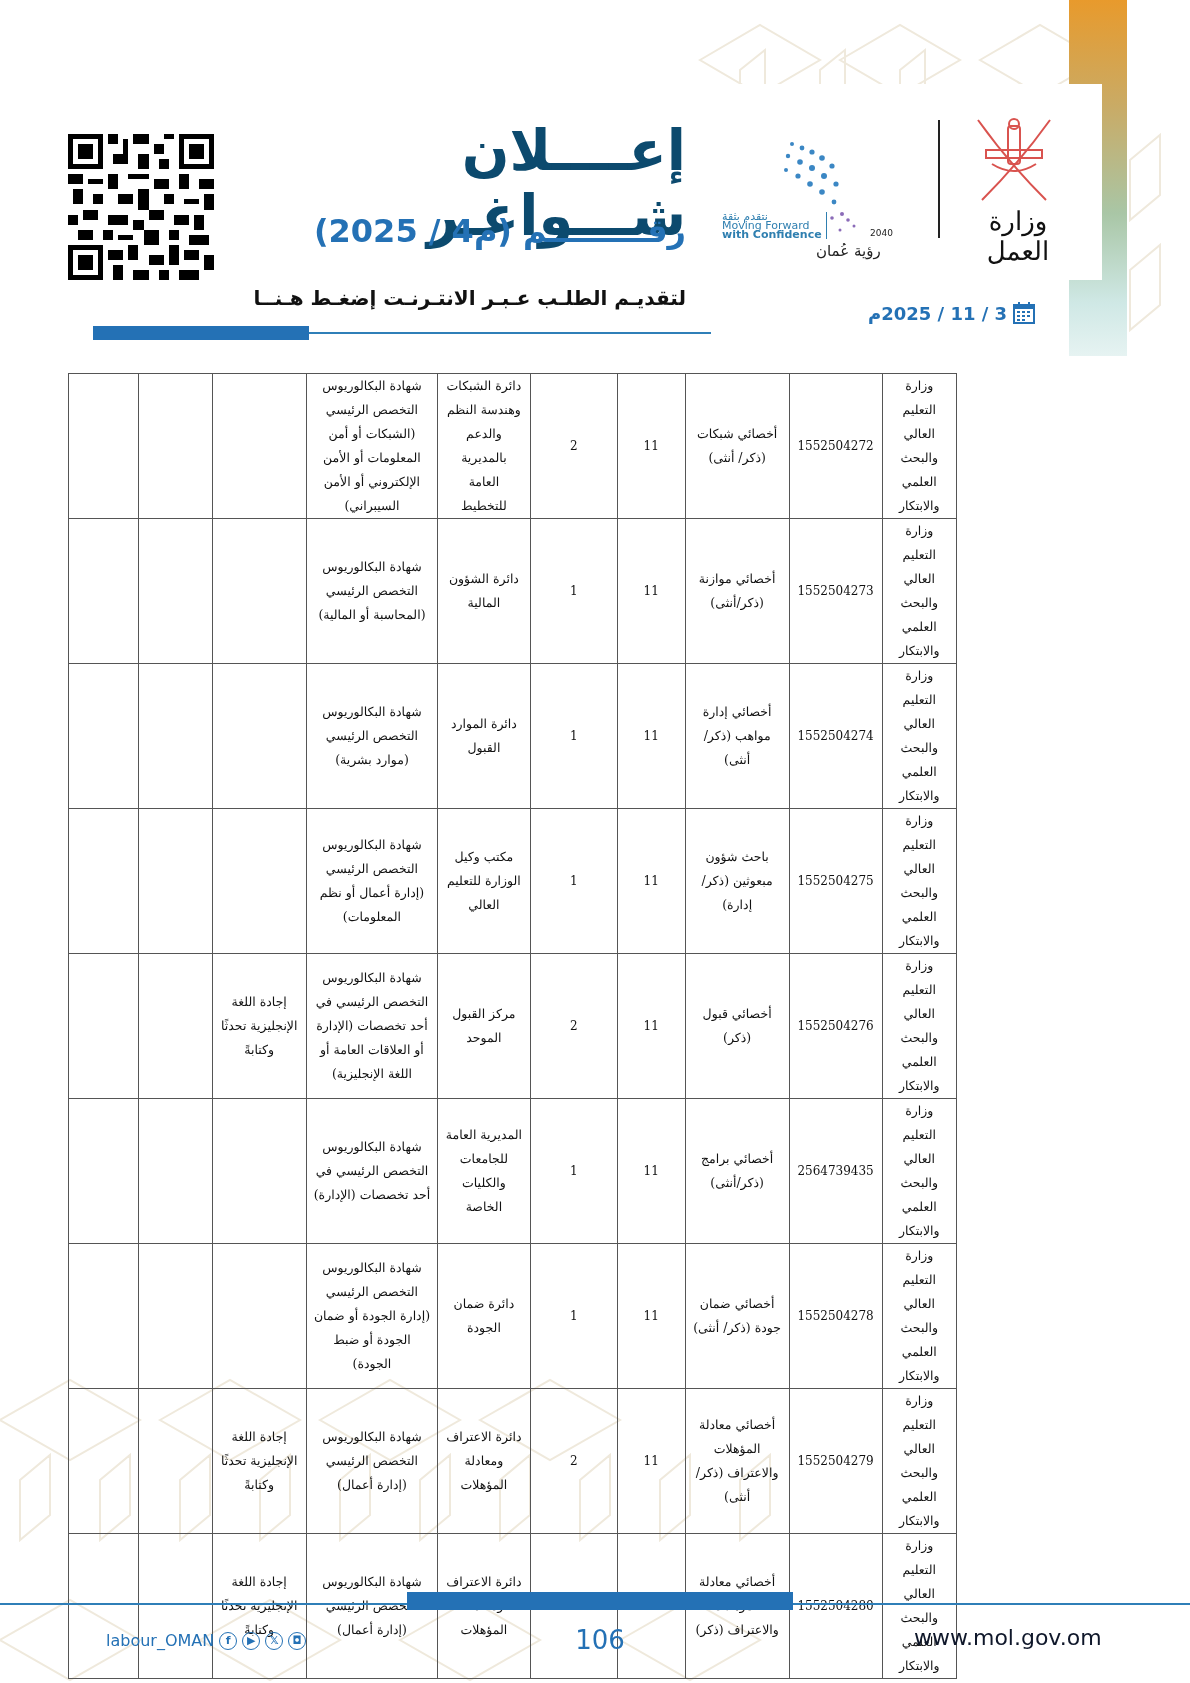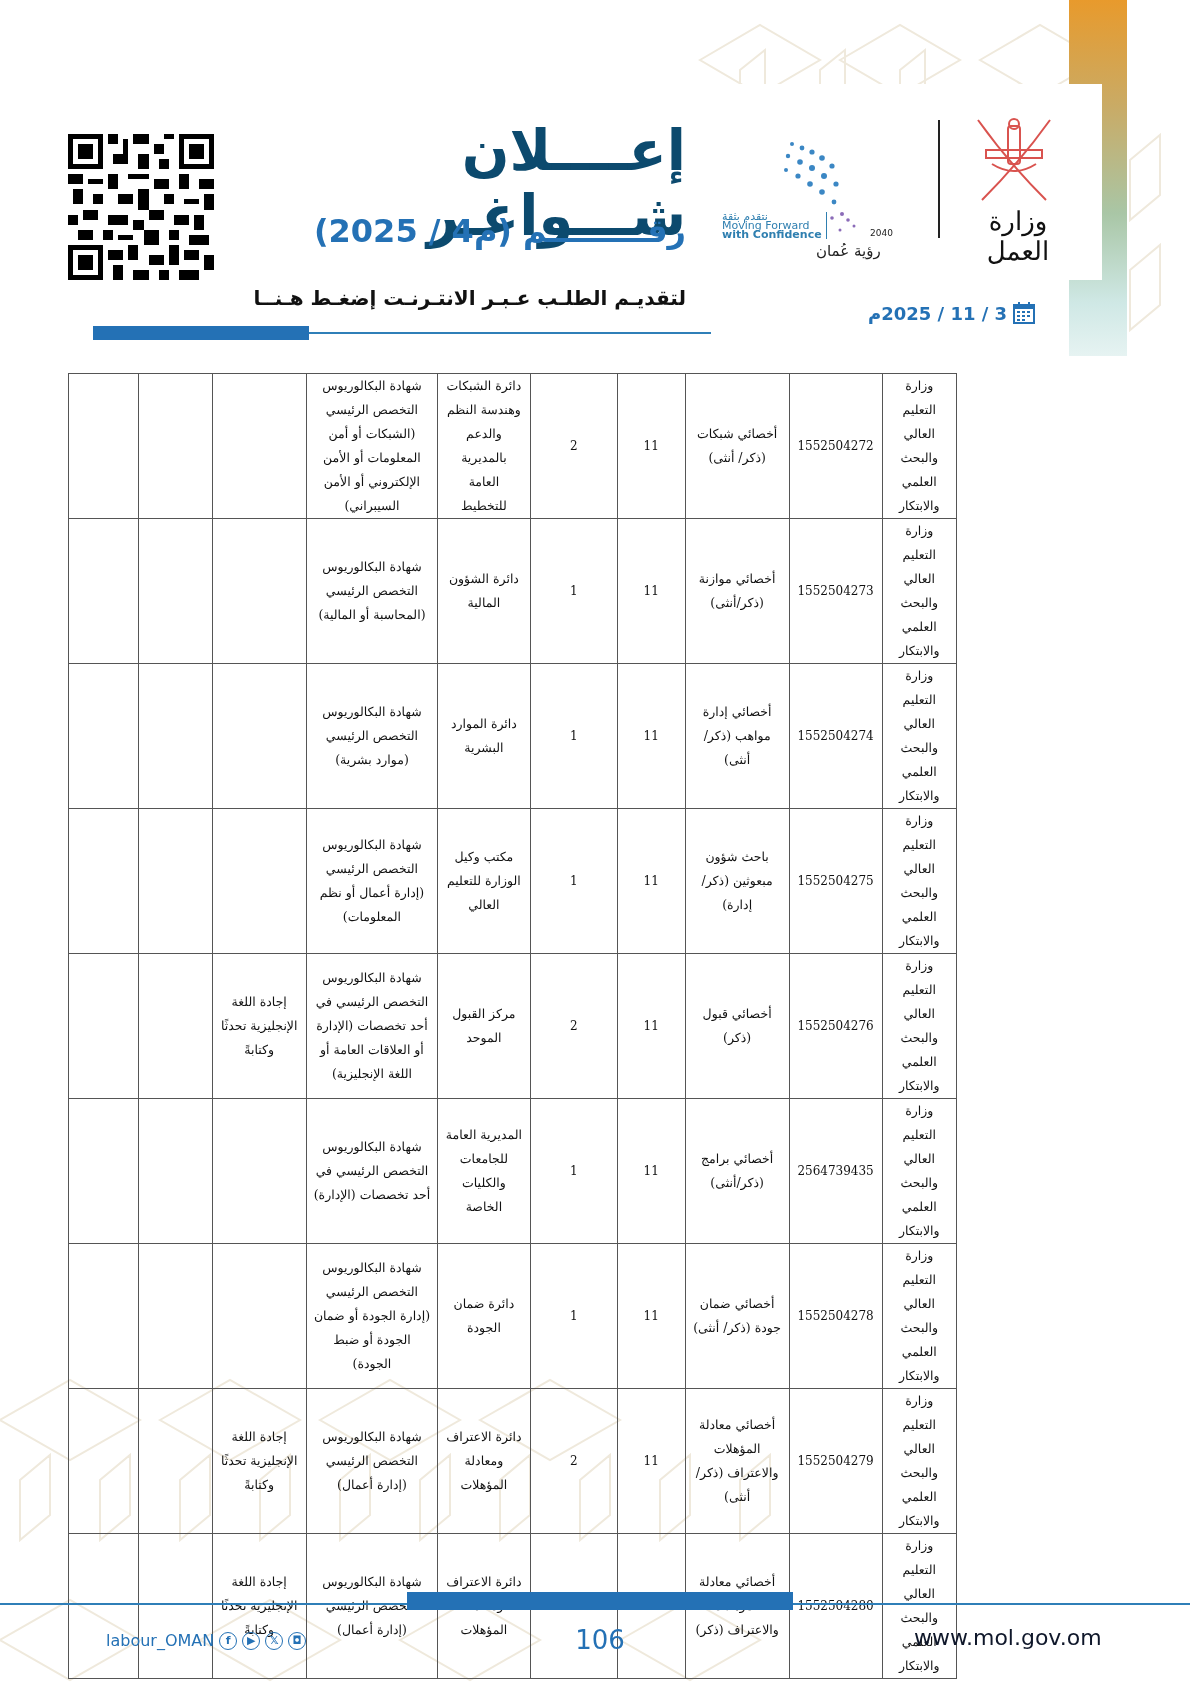--- a/index.html
+++ b/index.html
@@ -216,21 +216,21 @@
         <td></td>
         <td></td>
         <td></td>
       </tr>
       <tr>
         <td>وزارة التعليم العالي والبحث العلمي والابتكار</td>
         <td class="num">1552504274</td>
         <td>أخصائي إدارة مواهب (ذكر/ أنثى)</td>
         <td class="num">11</td>
         <td class="num">1</td>
-        <td>دائرة الموارد البشرية</td>
+        <td>دائرة الموارد القبول</td>
         <td>شهادة البكالوريوس التخصص الرئيسي (موارد بشرية)</td>
         <td></td>
         <td></td>
         <td></td>
       </tr>
       <tr>
         <td>وزارة التعليم العالي والبحث العلمي والابتكار</td>
         <td class="num">1552504275</td>
         <td>باحث شؤون مبعوثين (ذكر/ إدارة)</td>
         <td class="num">11</td>

